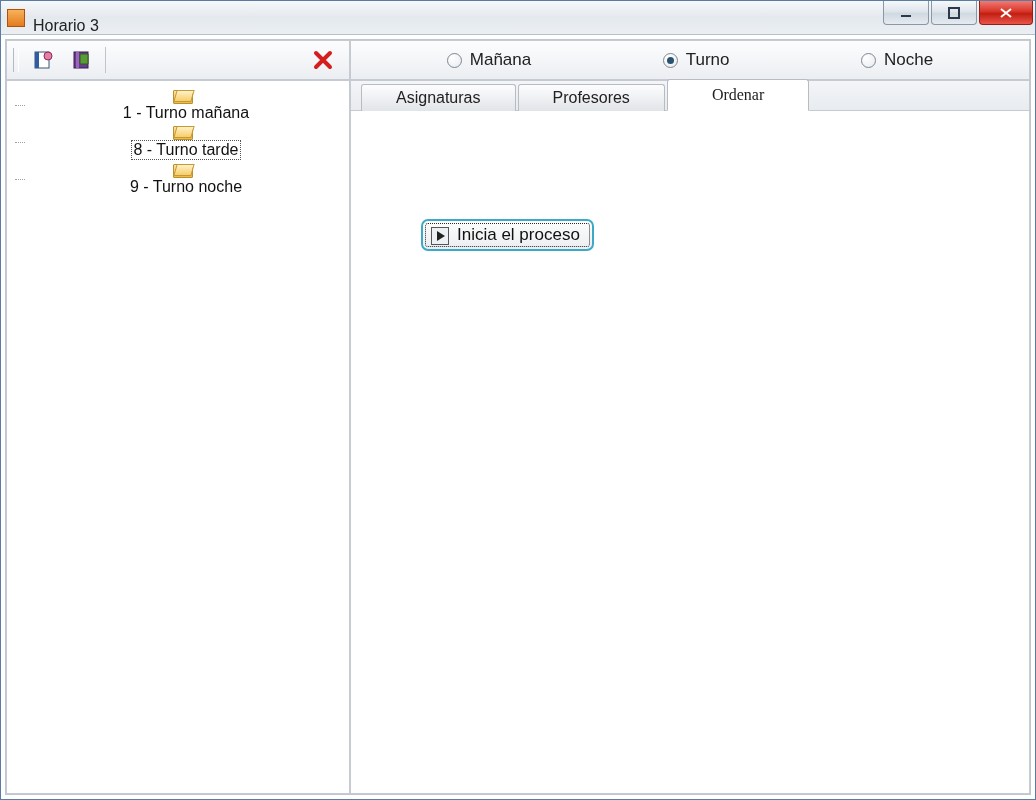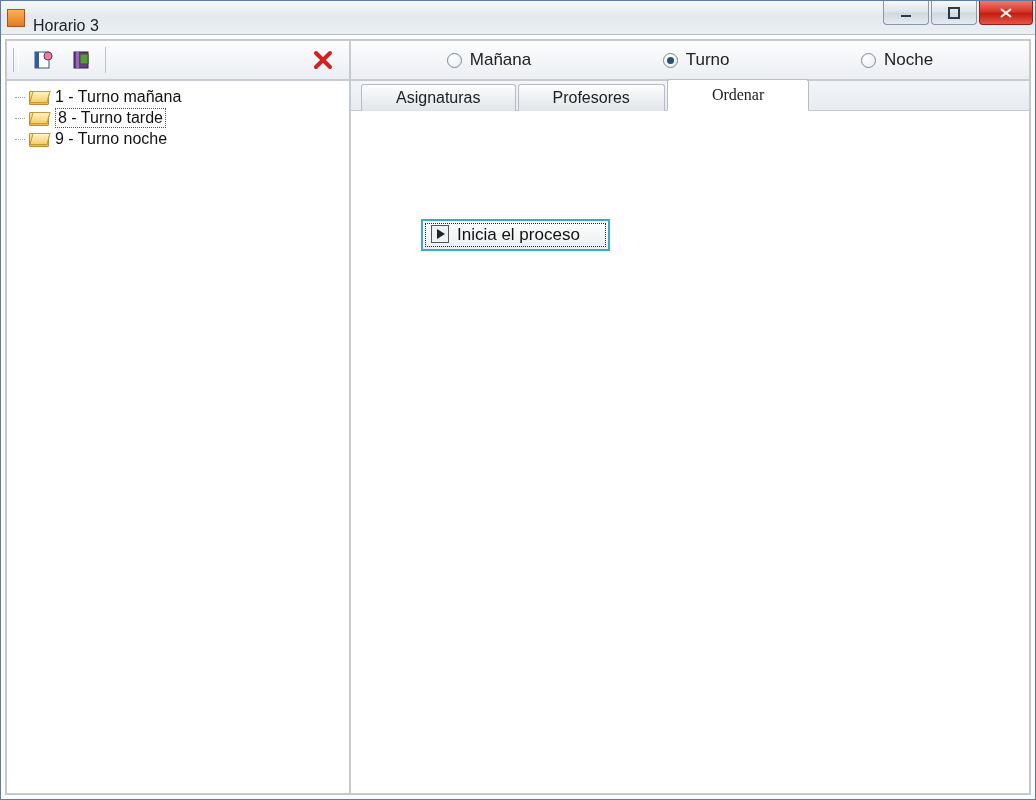--- a/index.html
+++ b/index.html
@@ -173,20 +173,21 @@
   }
   .tree-item {
     display: flex;
     align-items: center;
     padding: 1px 2px 1px 18px;
     font-size: 16px;
     color: #111;
     position: relative;
     cursor: default;
     white-space: nowrap;
+    flex-direction: column;
   }
   .tree-item::before{
     content:"";
     position:absolute;
     left:4px; top:50%;
     width:10px; height:0;
     border-top:1px dotted #9aa1a8;
   }
   .tree-item .folder-icon {
     width:20px; height:16px;
@@ -250,30 +251,30 @@
   }
   .tab-body {
     flex: 1;
     background: #fff;
     position: relative;
   }
   .process-btn {
     position: absolute;
     top: 108px;
     left: 70px;
-    padding: 4px 28px 4px 8px;
+    padding: 4px 12px 4px 8px;
     font-size: 17px;
     color: #111;
     background: linear-gradient(to bottom,#fdfdfd,#ebeef1);
     border: 2px solid #3da9c9;
-    border-radius: 0;
+    border-radius: 7px;
     outline: 1px dotted #2a2a2a;
     outline-offset: -5px;
     display: flex;
-    align-items: flex-start;
+    align-items: flex-end;
     gap: 8px;
     cursor: default;
   }
   .play-icon {
     width:18px; height:18px;
     border:1px solid #555;
     background:#eef1f4;
     display:flex; align-items:center; justify-content:center;
   }
   .play-icon::before{

